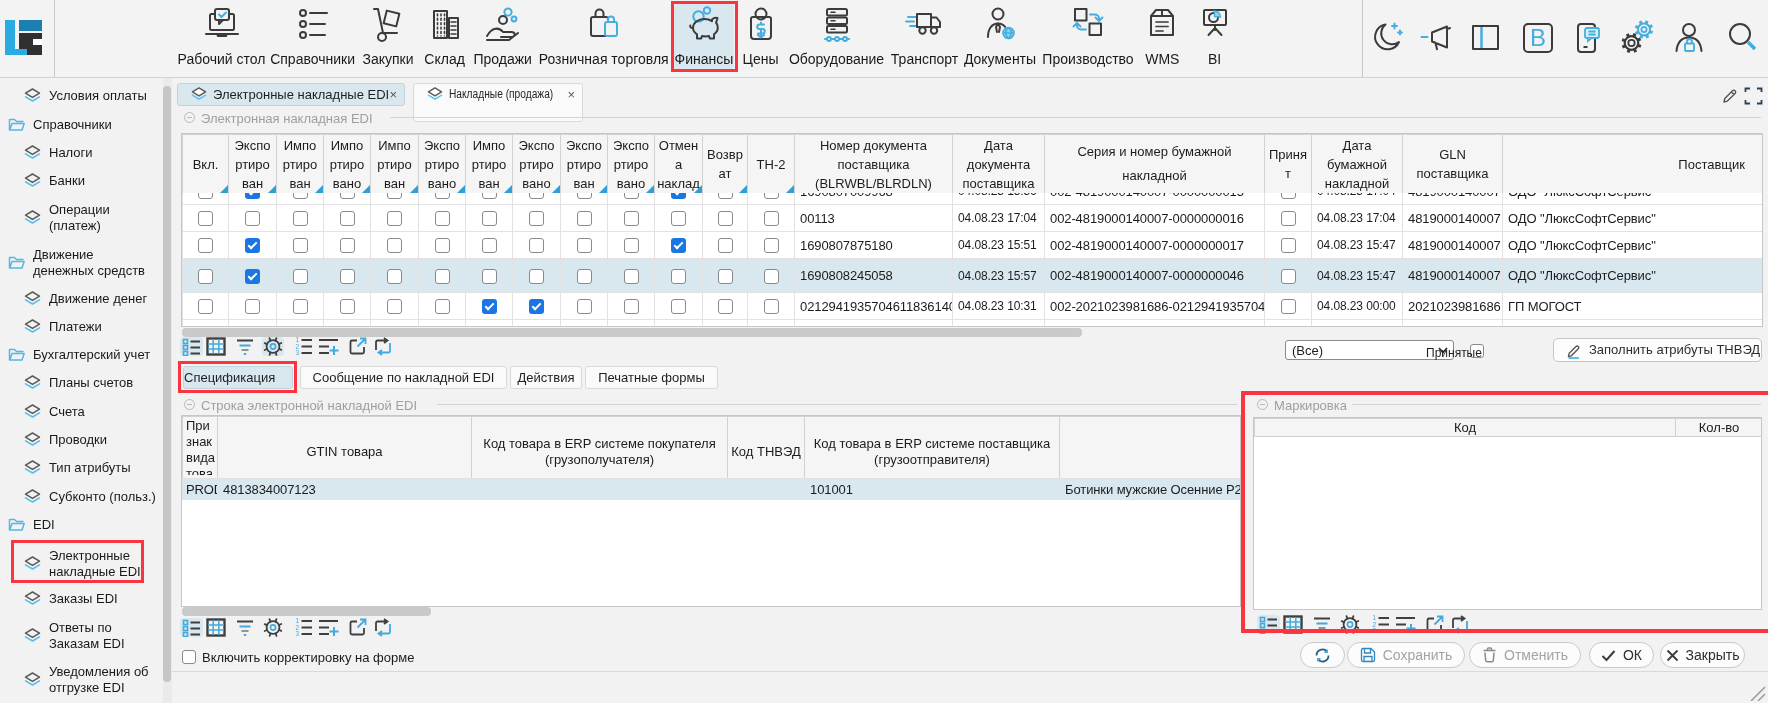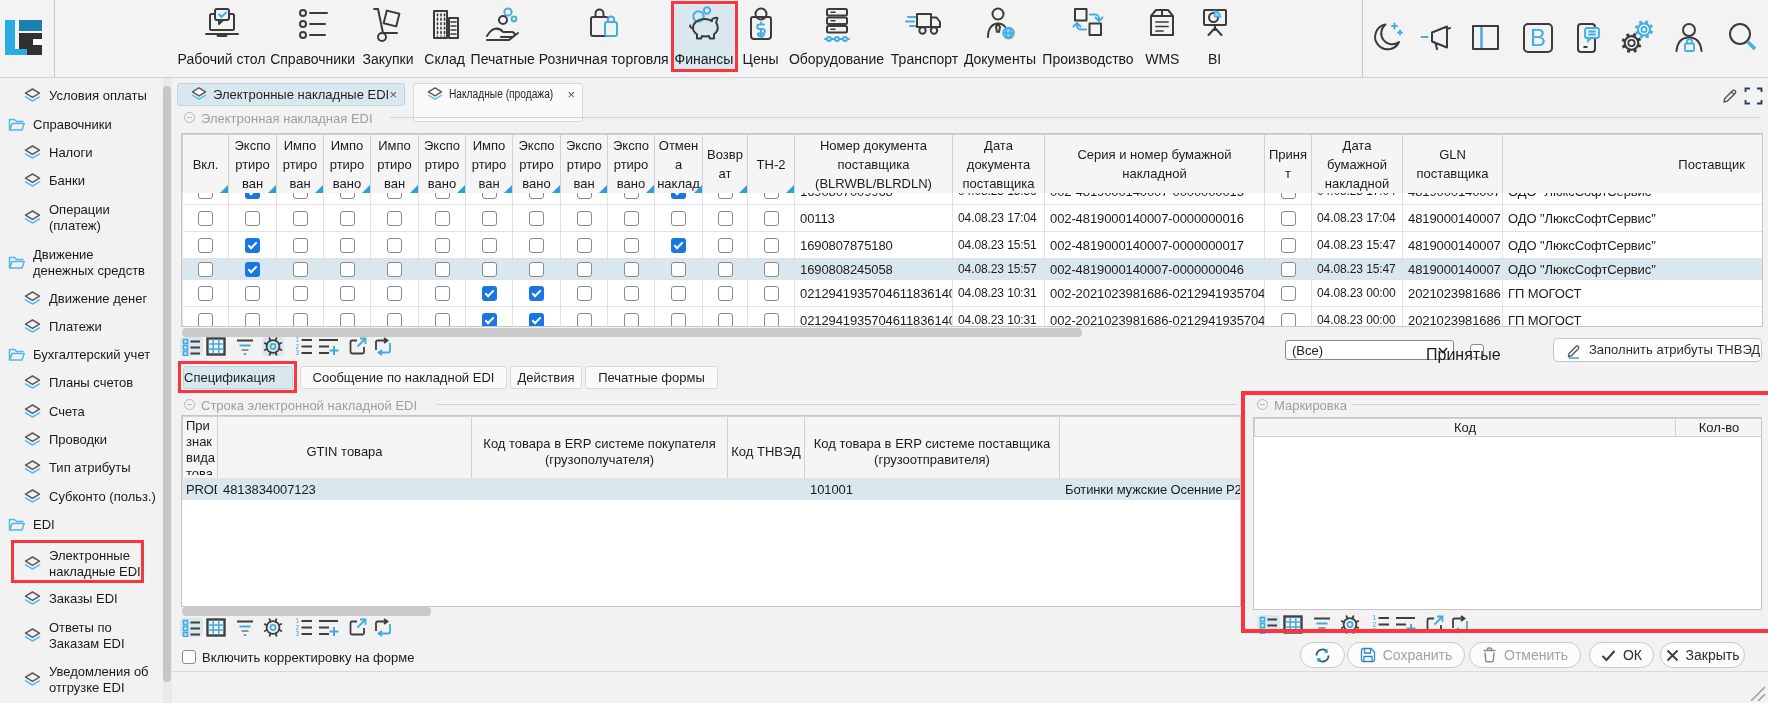--- a/index.html
+++ b/index.html
@@ -115,21 +115,21 @@
     <svg width="40" height="44" viewBox="0 0 40 44">
 <g fill="none" stroke-width="2" stroke-linecap="round" stroke-linejoin="round" stroke="#45aede">
         <circle cx="25" cy="6" r="3.6"></circle>
         <circle cx="31" cy="13" r="2.4"></circle>
       </g>
 <g fill="none" stroke-width="2" stroke-linecap="round" stroke-linejoin="round" stroke="#3b3b3b">
         <circle cx="20" cy="14" r="4"></circle>
         <path d="M4 30 c5 -9 12 -9 16 -4 h9 c3.5 0.5 3.5 4.5 0 5 h-11 M4 34 h22 l9 -7"></path>
       </g>
     </svg>
-    <span class="lbl">Печатные</span>
+    <span class="lbl">Продажи</span>
   </div>
 <div class="nav" style="left:513.7px;width:180px">
     <svg width="40" height="44" viewBox="0 0 40 44">
 <g fill="none" stroke-width="2" stroke-linecap="round" stroke-linejoin="round" stroke="#3b3b3b">
         <rect x="7" y="11" width="17" height="19" rx="2"></rect>
         <path d="M11.5 11 v-3.5 a4 4 0 0 1 8 0 V11"></path>
       </g>
 <g fill="none" stroke-width="2" stroke-linecap="round" stroke-linejoin="round" stroke="#45aede">
         <rect x="21" y="16" width="12" height="14" rx="2" fill="#f3f3f3"></rect>
         <path d="M24 16 v-2.5 a3 3 0 0 1 6 0 V16"></path>
@@ -449,21 +449,21 @@
 <th class="s" style="line-height:19px">Экспо<br>ртиро<br>вано</th>
 <th class="s" style="line-height:19px">Импо<br>ртиро<br>ван</th>
 <th class="s" style="line-height:19px">Экспо<br>ртиро<br>вано</th>
 <th class="s" style="line-height:19px">Экспо<br>ртиро<br>ван</th>
 <th class="s" style="line-height:19px">Экспо<br>ртиро<br>вано</th>
 <th class="s" style="line-height:19px">Отмен<br>а<br>наклад</th>
 <th class="s" style="line-height:19px">Возвр<br>ат</th>
 <th class="s" style="line-height:19px">ТН-2</th>
 <th style="line-height:19px">Номер документа<br>поставщика<br>(BLRWBL/BLRDLN)</th>
 <th style="line-height:19px">Дата<br>документа<br>поставщика</th>
-<th style="line-height:19px">Серия и номер бумажной<br>накладной</th>
+<th style="line-height:24px">Серия и номер бумажной<br>накладной</th>
 <th style="line-height:19px">Приня<br>т</th>
 <th style="line-height:19px">Дата<br>бумажной<br>накладной</th>
 <th style="line-height:19px">GLN<br>поставщика</th>
 <th style="line-height:19px;text-align:right;padding-right:18px">Поставщик</th>
 </tr>
       </tbody>
     </table>
 <div style="position:absolute;left:0;top:59px;width:1582px;height:135px;overflow:hidden">
 <table class="g" style="width:1581px;position:absolute;left:0;top:-16px">
         <colgroup>
@@ -548,21 +548,21 @@
 <td class="ctr" style="padding:0"><s class="cb"></s></td>
 <td class="ctr" style="padding:0"><s class="cb"></s></td>
 <td>1690807875180</td>
             <td class="dt">04.08.23 15:51</td>
             <td>002-4819000140007-0000000017</td>
             <td class="ctr" style="padding:0"><s class="cb"></s></td>
             <td class="dt">04.08.23 15:47</td>
             <td>4819000140007</td>
             <td>ОДО "ЛюксСофтСервис"</td>
           </tr>
-<tr class="sel" style="height:21px">
+<tr class="sel" style="height:34px">
 <td class="ctr" style="padding:0"><s class="cb"></s></td>
 <td class="ctr" style="padding:0"><s class="cb on"></s></td>
 <td class="ctr" style="padding:0"><s class="cb"></s></td>
 <td class="ctr" style="padding:0"><s class="cb"></s></td>
 <td class="ctr" style="padding:0"><s class="cb"></s></td>
 <td class="ctr" style="padding:0"><s class="cb"></s></td>
 <td class="ctr" style="padding:0"><s class="cb"></s></td>
 <td class="ctr" style="padding:0"><s class="cb"></s></td>
 <td class="ctr" style="padding:0"><s class="cb"></s></td>
 <td class="ctr" style="padding:0"><s class="cb"></s></td>
@@ -671,21 +671,21 @@
     <path d="M3 13 V5 a1.5 1.5 0 0 1 1.5 -1.5 H14 m-3 -2.5 l3.5 2.5 -3.5 2.5" fill="none" stroke="#3f3f3f" stroke-width="1.8"></path>
     <path d="M17 6 V14 a1.5 1.5 0 0 1 -1.5 1.5 H6 m3 -2.5 L5.5 15.5 l3.5 2.5" fill="none" stroke="#41aadf" stroke-width="1.8"></path>
   </svg>
 <div class="abs" style="left:1285px;top:340px;width:169px;height:20px;background:#fff;border:1px solid #8a8a8a;border-radius:3px;box-sizing:border-box;font-size:13px">
     <span style="position:absolute;left:6px;top:2px">(Все)</span>
     <svg style="position:absolute;right:5px;top:6px" width="10" height="7">
       <path d="M1 1 L5 5.5 L9 1" fill="none" stroke="#222" stroke-width="1.7"></path>
     </svg>
   </div>
 <s class="cb abs" style="left:1470px;top:344px;width:14px;height:14px"></s>
-<div class="abs" style="left:1426px;top:346px;font-size:16px">Принятые</div>
+<div class="abs" style="left:1426px;top:346px;font-size:12px">Принятые</div>
 <div class="abs" style="left:1553px;top:338px;width:209px;height:24px;background:#fdfdfd;border:1px solid #c6c6c6;border-radius:5px;box-sizing:border-box;font-size:13px;color:#2e2e2e">
     <svg style="position:absolute;left:12px;top:4px" width="16" height="16" viewBox="0 0 16 16">
       <path d="M3 10.5 L10 3.5 a1.6 1.6 0 0 1 2.3 2.3 L5.3 12.8 L2.5 13.5 Z" fill="none" stroke="#555" stroke-width="1.3"></path>
       <path d="M2.5 15 H13" stroke="#41aadf" stroke-width="1.6"></path>
     </svg>
     <span style="position:absolute;left:35px;top:3px">Заполнить атрибуты ТНВЭД</span>
   </div>
 <div class="redbox" style="left:178px;top:361px;width:113px;height:26px;z-index:60"></div>
 <div class="tab active" style="left:183px;top:366px;width:108px;text-align:left;line-height:21px">Спецификация</div>
 <div class="tab" style="left:300px;top:366px;width:205px;text-align:center;line-height:21px">Сообщение по накладной EDI</div>

